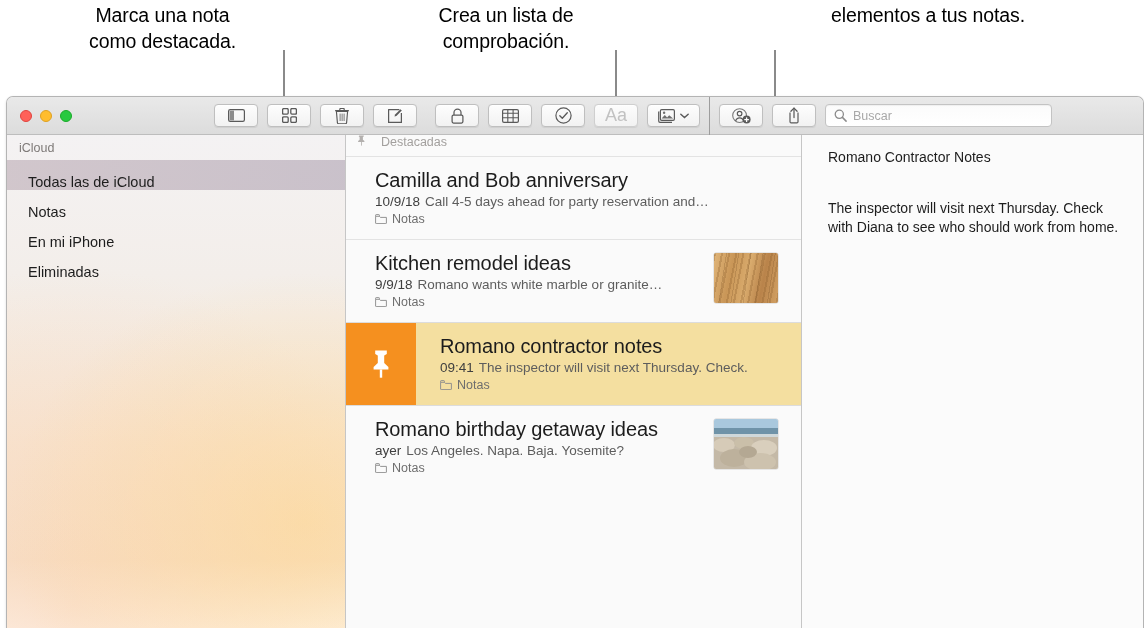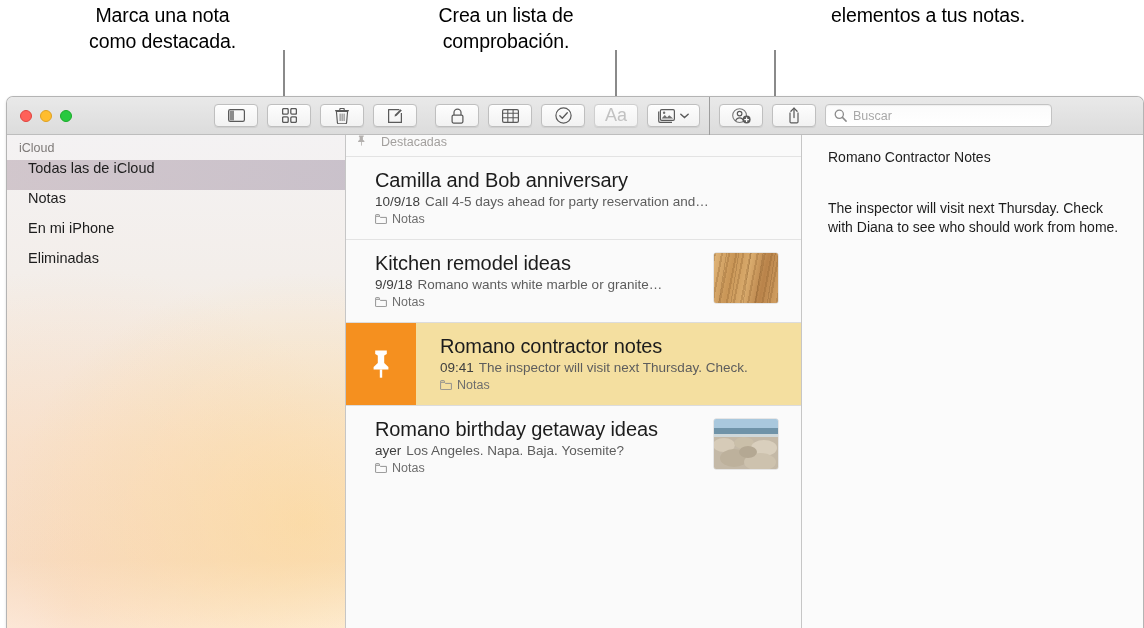--- a/index.html
+++ b/index.html
@@ -102,21 +102,21 @@
       linear-gradient(to bottom,#f4f2f3 0%,#f3eeea 28%,#f7e6d4 62%,#f6e3cd 86%,#fdf8f2 100%);
     border-right:1px solid #c6c6c6;
   }
   .sb-header {
     font-size:12.5px;
     color:#7e7a78;
     padding:6px 0 5px 12px;
   }
   .sb-item {
     height:30px;
-    display:flex; align-items:flex-start;
+    display:flex; align-items:flex-end;
     padding-left:21px;
     font-size:14.5px;
     color:#1d1d1d;
   }
   .sb-item.selected {
     background:linear-gradient(to right, rgba(196,182,190,0.72) 0%, rgba(190,180,192,0.78) 100%);
   }
 
   
   #noteslist {

